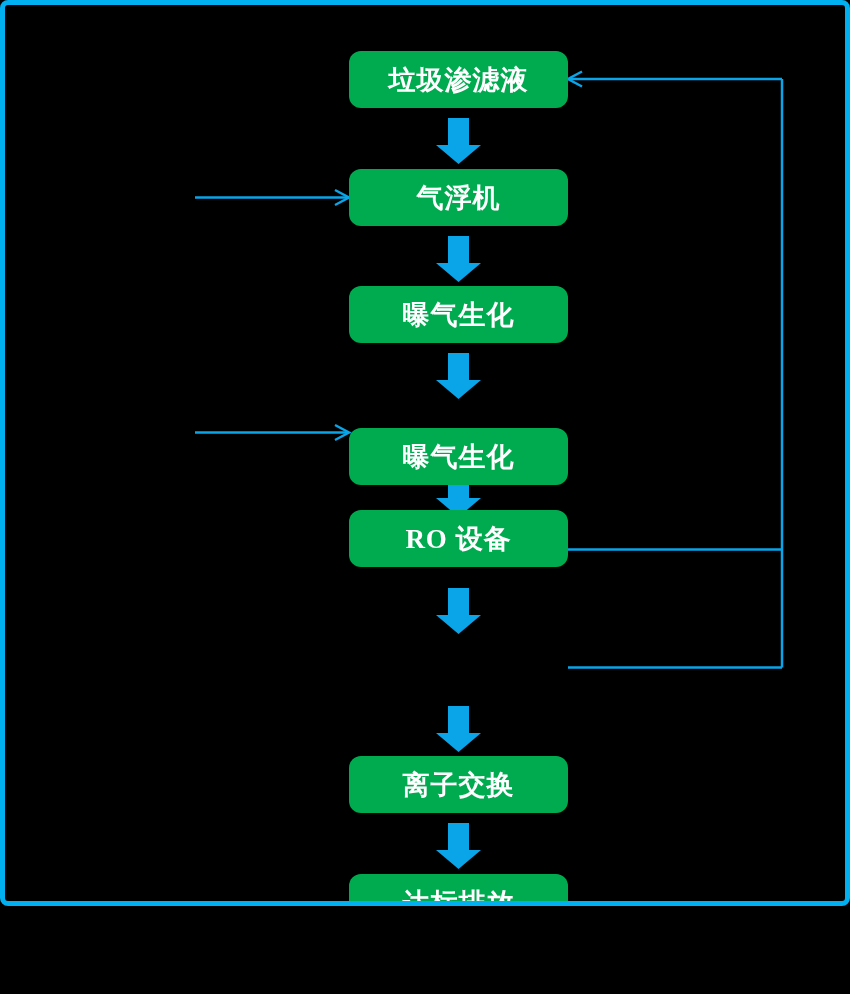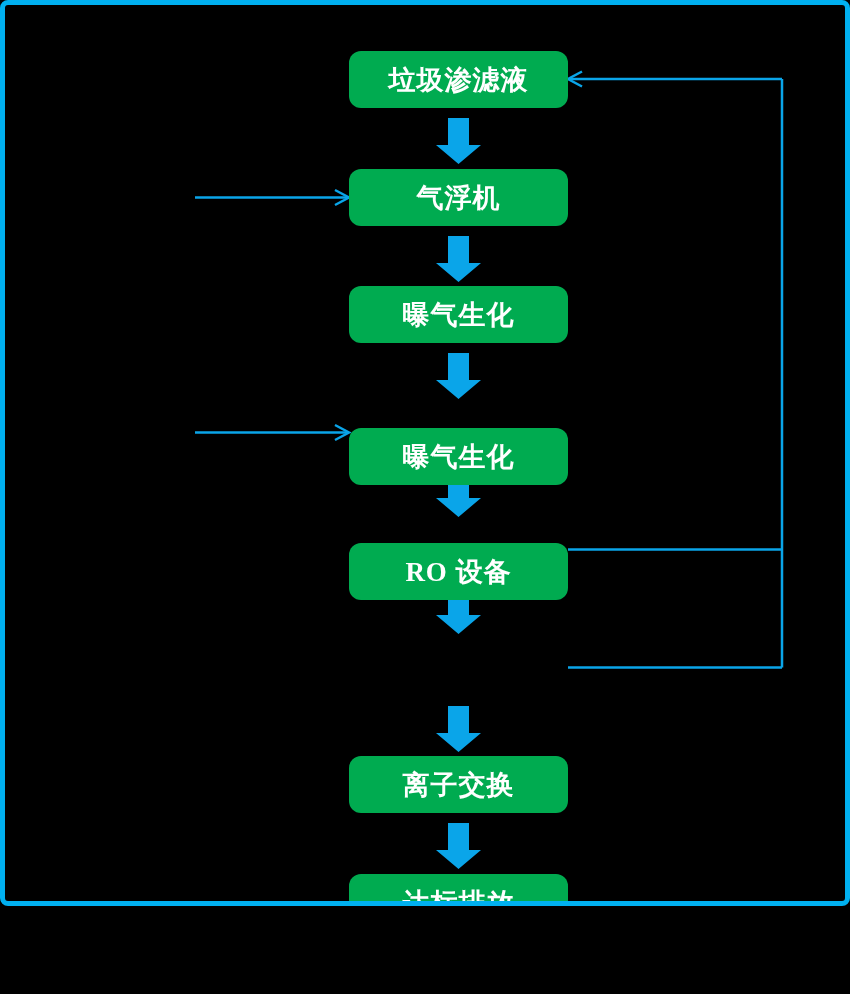--- a/index.html
+++ b/index.html
@@ -77,18 +77,18 @@
       <path d="M782,667.5 V79"></path>
       <path d="M782,79 H570"></path>
       <polyline points="582,71.5 568,79 582,86.5"></polyline>
     </g>
   </svg>
 
   <div class="flow-node" style="top:51px">垃圾渗滤液</div>
   <div class="flow-node" style="top:169px">气浮机</div>
   <div class="flow-node" style="top:286px">曝气生化</div>
   <div class="flow-node" style="top:428px">曝气生化</div>
-  <div class="flow-node" style="top:543px">RO 设备</div>
+  <div class="flow-node" style="top:510px">RO 设备</div>
   <div class="flow-node" style="top:756px">离子交换</div>
   <div class="flow-node" style="top:874px">达标排放</div>
 
   <div class="frame"></div>
 </div>
 
 </body></html>

